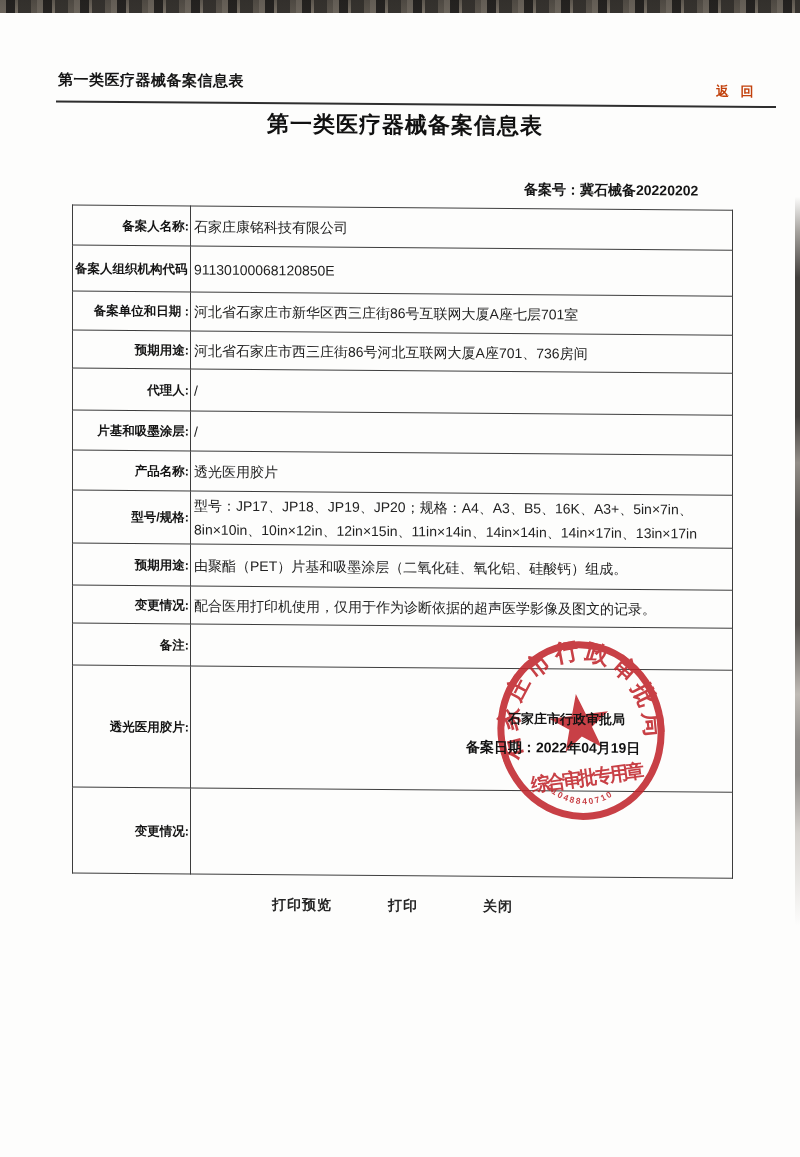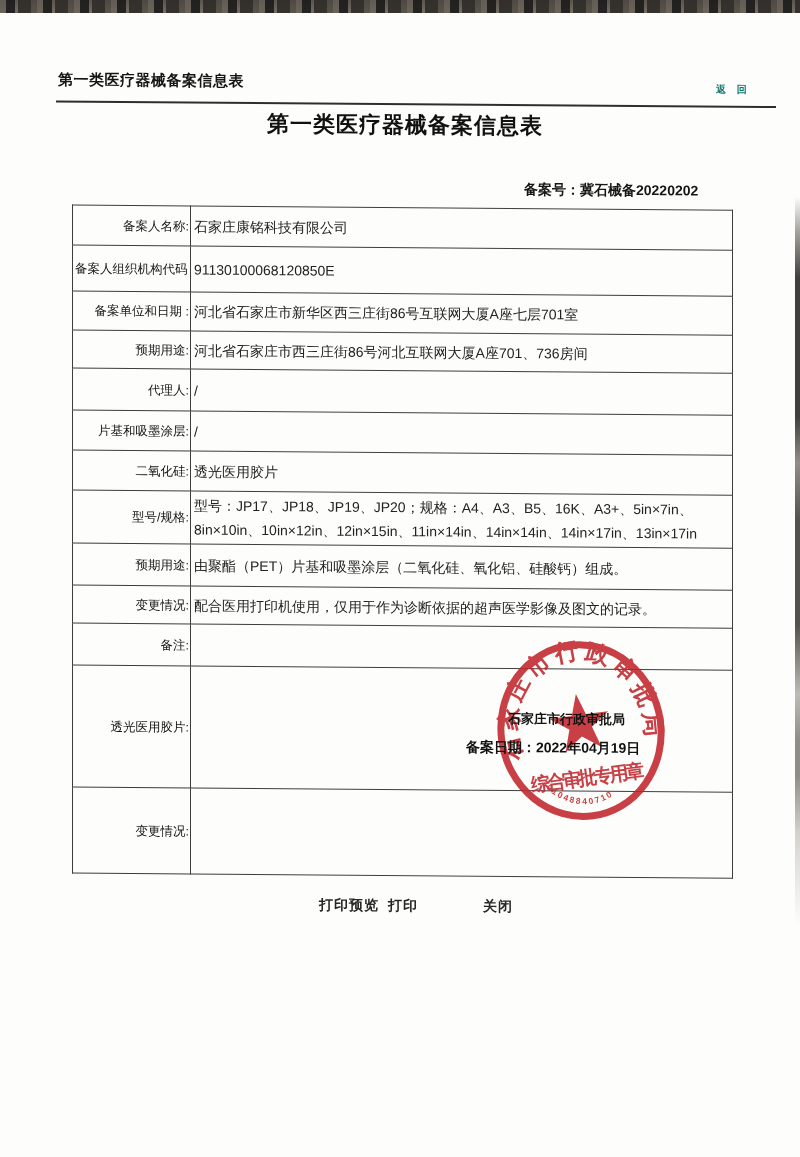--- a/index.html
+++ b/index.html
@@ -35,21 +35,21 @@
   .page{
     position:absolute;top:0;left:0;width:800px;height:1157px;
     transform:skewY(0.45deg);transform-origin:0 0;
   }
   .hdr-left{
     position:absolute;left:58px;top:70px;
     font-size:15px;font-weight:bold;letter-spacing:.5px;color:#161616;
   }
   .back-link{
     position:absolute;left:716px;top:77px;
-    font-size:10px;font-weight:bold;letter-spacing:4px;color:#0f766e;
+    font-size:13px;font-weight:bold;letter-spacing:4px;color:#c2410c;
     text-decoration:none;cursor:pointer;
   }
   .hdr-rule{
     position:absolute;left:56px;top:100px;width:720px;height:0;
     border-top:2px solid #2e2e2e;
   }
   .doc-title{
     position:absolute;left:0;top:107px;width:810px;margin:0;
     text-align:center;font-size:22px;font-weight:800;letter-spacing:1px;color:#111;
   }
@@ -61,21 +61,21 @@
   table.info{
     position:absolute;left:72px;top:204px;width:661px;
     border-collapse:collapse;table-layout:fixed;
   }
   table.info col.c-label{width:118px;}
   table.info th,table.info td{
     border:1px solid #3d3d3d;vertical-align:middle;
     font-size:13px;line-height:20px;overflow:hidden;
   }
   table.info th{
-    text-align:right;font-weight:400;color:#141414;
+    text-align:right;font-weight:700;color:#141414;
     padding:0 1px 0 2px;white-space:nowrap;font-size:12.5px;
   }
   table.info td{
     text-align:left;font-weight:500;color:#222;
     padding:2px 6px 2px 3px;font-size:14px;line-height:24px;
   }
   
   .stamp{position:absolute;left:493px;top:634px;z-index:5;opacity:.88;}
   .filing-unit{
     position:absolute;left:508px;top:706px;z-index:6;
@@ -84,21 +84,21 @@
   .filing-date{
     position:absolute;left:466px;top:735px;z-index:6;
     font-size:14px;font-weight:600;color:#121212;white-space:nowrap;
   }
   
   .btn{
     position:absolute;top:894px;background:none;border:none;padding:0;
     font-family:inherit;font-size:14px;font-weight:600;letter-spacing:1px;
     color:#262626;cursor:pointer;
   }
-  .btn-preview{left:272px;margin-left:47px;}
+  .btn-preview{left:272px;}
   .btn-print{left:388px;}
   .btn-close{left:483px;}
 </style>
 </head>
 <body>
 
 <div class="scan-top"></div>
 <div class="scan-right"></div>
 
 <div class="page">
@@ -135,21 +135,21 @@
         </tr>
       <tr style="height:42px">
           <th>代理人:</th>
           <td>/</td>
         </tr>
       <tr style="height:40px">
           <th>片基和吸墨涂层:</th>
           <td>/</td>
         </tr>
       <tr style="height:40px">
-          <th>二氧化硅:</th>
+          <th>产品名称:</th>
           <td>透光医用胶片</td>
         </tr>
       <tr style="height:53px">
           <th>型号/规格:</th>
           <td>型号：JP17、JP18、JP19、JP20；规格：A4、A3、B5、16K、A3+、5in×7in、8in×10in、10in×12in、12in×15in、11in×14in、14in×14in、14in×17in、13in×17in</td>
         </tr>
       <tr style="height:42px">
           <th>预期用途:</th>
           <td>由聚酯（PET）片基和吸墨涂层（二氧化硅、氧化铝、硅酸钙）组成。</td>
         </tr>

